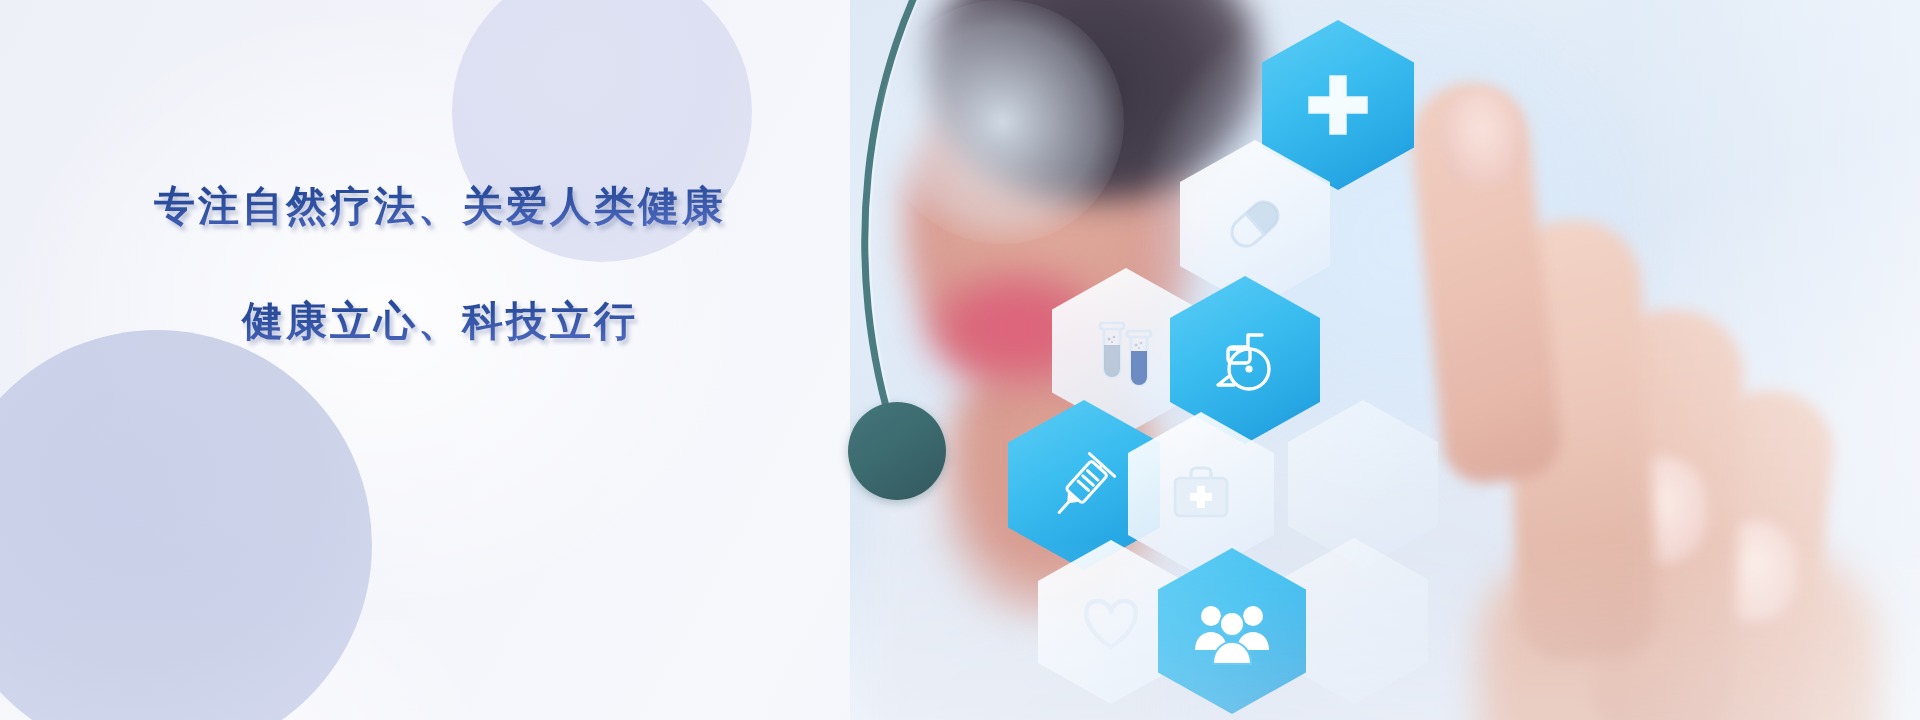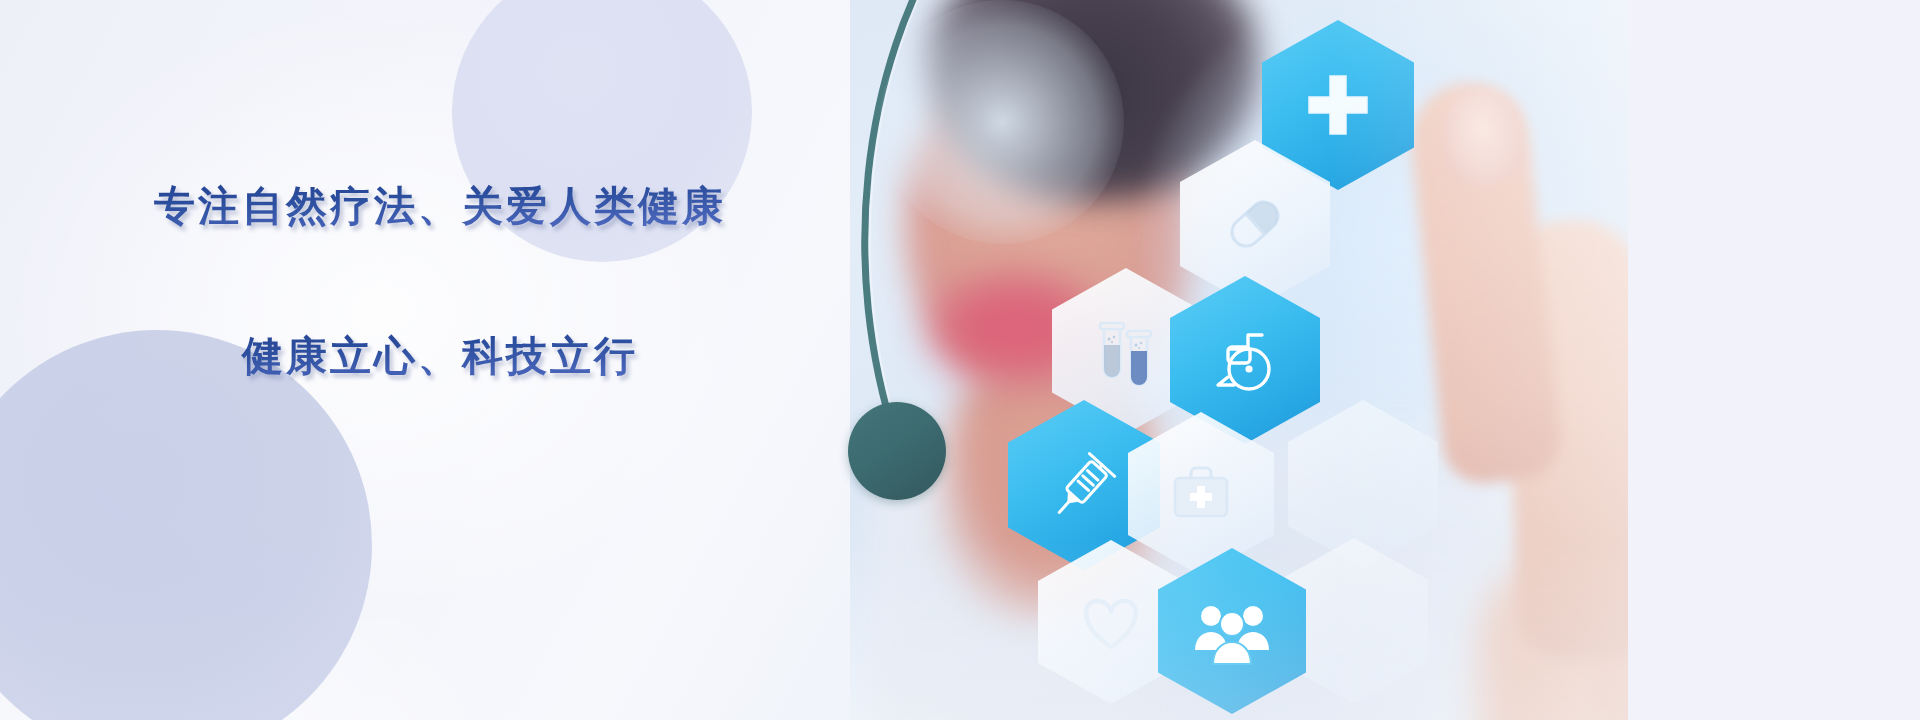--- a/index.html
+++ b/index.html
@@ -2,21 +2,21 @@
 <html><head>
 <meta charset="utf-8">
 <style>
   html,body{margin:0;padding:0;}
   body{
     width:1920px;height:720px;overflow:hidden;
     font-family:"Liberation Sans","DejaVu Sans",sans-serif;
     background:#f2f3fa;
   }
   #banner{
-    position:relative;width:1628px;height:720px;overflow:hidden;
+    position:relative;width:1920px;height:720px;overflow:hidden;
     background:linear-gradient(118deg,#eef0f8 0%,#f4f5fb 28%,#f7f8fc 48%,#eef2f9 66%,#e7eef8 100%);
   }
 
   
   .blob{position:absolute;border-radius:50%;}
   #blob-top{
     left:452px;top:-38px;width:300px;height:300px;
     background:radial-gradient(circle at 42% 36%,#dde1f3 0%,#dbdff2 55%,#e2e5f4 100%);
     opacity:.95;filter:blur(.4px);
   }
@@ -37,21 +37,21 @@
   
   #headline{position:absolute;left:0;top:178px;width:880px;text-align:center;}
   .hl-line{
     font-weight:bold;letter-spacing:3px;white-space:nowrap;
     background:linear-gradient(178deg,#23408f 0%,#2c4e9e 38%,#4a66bb 78%,#6f86cd 100%);
     -webkit-background-clip:text;background-clip:text;color:transparent;
     -webkit-text-fill-color:transparent;
     filter:drop-shadow(3px 4px 2px rgba(120,130,170,.45));
   }
   #hl-line-1{font-size:41px;line-height:56px;}
-  #hl-line-2{font-size:41px;line-height:56px;margin-top:94px;}
+  #hl-line-2{font-size:41px;line-height:56px;margin-top:59px;}
 
   
   #photo{
     position:absolute;left:850px;top:0;width:1070px;height:720px;overflow:hidden;
   }
   .ph{position:absolute;filter:blur(16px);}
   
   #ph-bg{
     left:0;top:0;width:1070px;height:720px;
     background:

